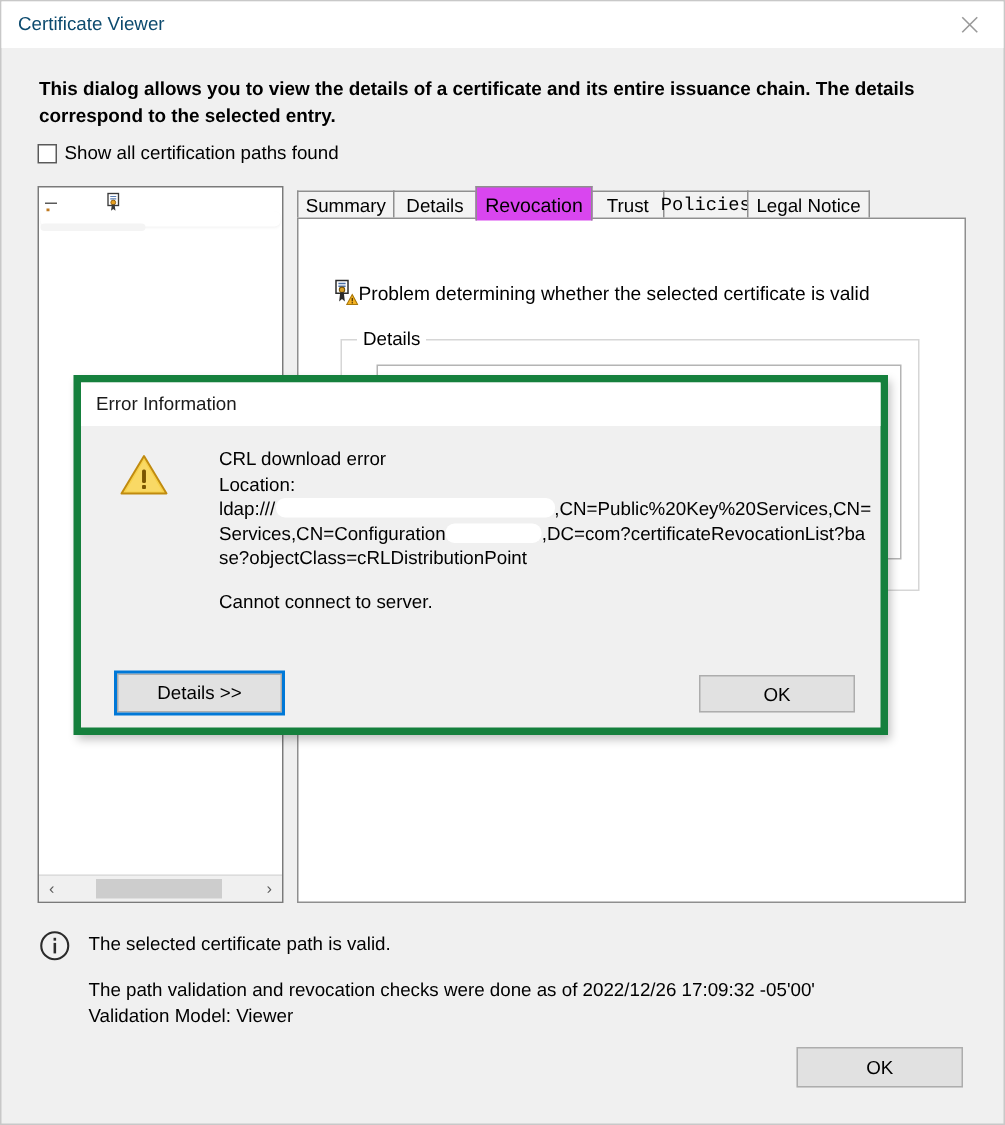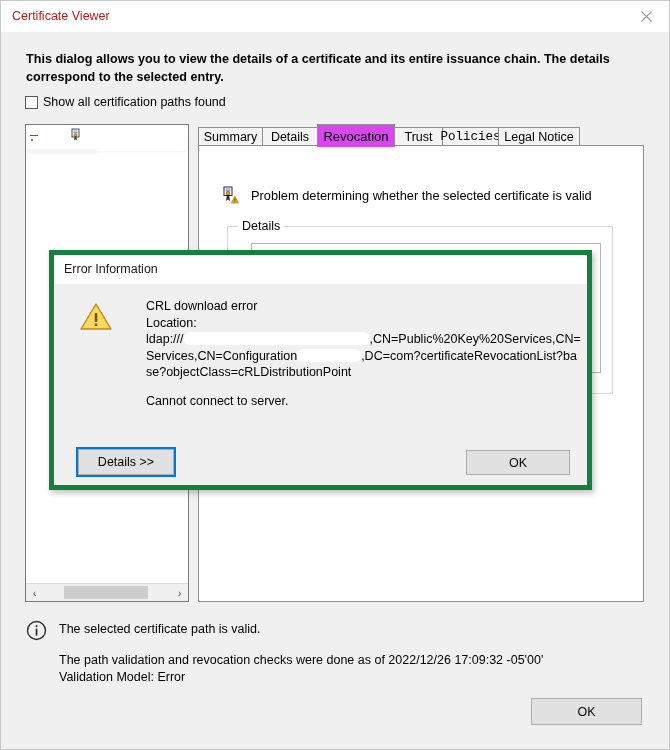--- a/index.html
+++ b/index.html
@@ -32,21 +32,21 @@
     position: absolute;
     left: 0; top: 0;
     width: 100%; height: 31px;
     background: #ffffff;
     box-sizing: border-box;
   }
   #titlebar-text {
     position: absolute;
     left: 11px; top: 8px;
     font-size: 12.5px;
-    color: #b91c1c;
+    color: #0c4a6e;
     white-space: nowrap;
   }
   #close-btn {
     position: absolute;
     right: 0; top: 0;
     width: 45px; height: 30px;
     display: flex;
     align-items: center;
     justify-content: center;
     cursor: default;
@@ -224,21 +224,20 @@
     left: 22px; top: 40px;
     display: flex;
     align-items: center;
   }
   #problem-icon {
     position: relative;
     width: 18px; height: 18px;
     flex: 0 0 auto;
   }
   #problem-text {
-    margin-left: 12px;
     font-size: 12.8px;
     white-space: nowrap;
   }
 
   
   #details-group {
     position: absolute;
     left: 28px; top: 80px;
     width: 386px; height: 168px;
     border: 1px solid #d6d6d6;
@@ -356,21 +355,21 @@
   }
   #err-cannot {
     position: absolute;
     left: 92px; top: 139px;
     font-size: 12.5px;
     white-space: nowrap;
   }
   #err-details-btn {
     position: absolute;
     left: 24px; top: 194px;
-    width: 96px; height: 26px;
+    width: 110px; height: 26px;
     background: #e1e1e1;
     border: 1px solid #adadad;
     outline: 2px solid #0078d7;
     outline-offset: 0px;
     box-sizing: border-box;
     display: flex;
     align-items: center;
     justify-content: center;
     font-size: 12.5px;
     cursor: default;
@@ -476,21 +475,21 @@
       <span id="info-icon">
         <svg width="21" height="21" viewBox="0 0 21 21">
           <circle cx="10.5" cy="10.5" r="9" fill="none" stroke="#2b2b2b" stroke-width="1.4"></circle>
           <rect x="9.7" y="8.6" width="1.7" height="7" fill="#2b2b2b"></rect>
           <rect x="9.7" y="5.2" width="1.7" height="1.9" fill="#2b2b2b"></rect>
         </svg>
       </span>
       <div id="status-line1">The selected certificate path is valid.</div>
       <div id="status-line2">
         <div>The path validation and revocation checks were done as of 2022/12/26 17:09:32 -05'00'</div>
-        <div>Validation Model: Error</div>
+        <div>Validation Model: Viewer</div>
       </div>
     </div>
 
     <div id="ok-main">OK</div>
 
   </div>
 
   <div id="error-dialog">
     <div id="err-titlebar">
       <div id="err-title-text">Error Information</div>

